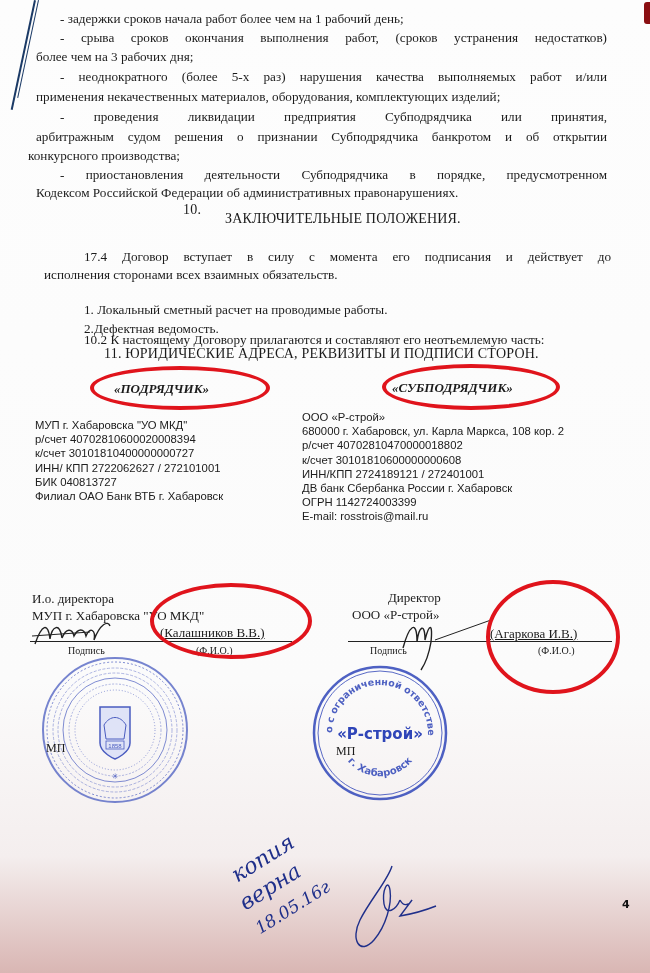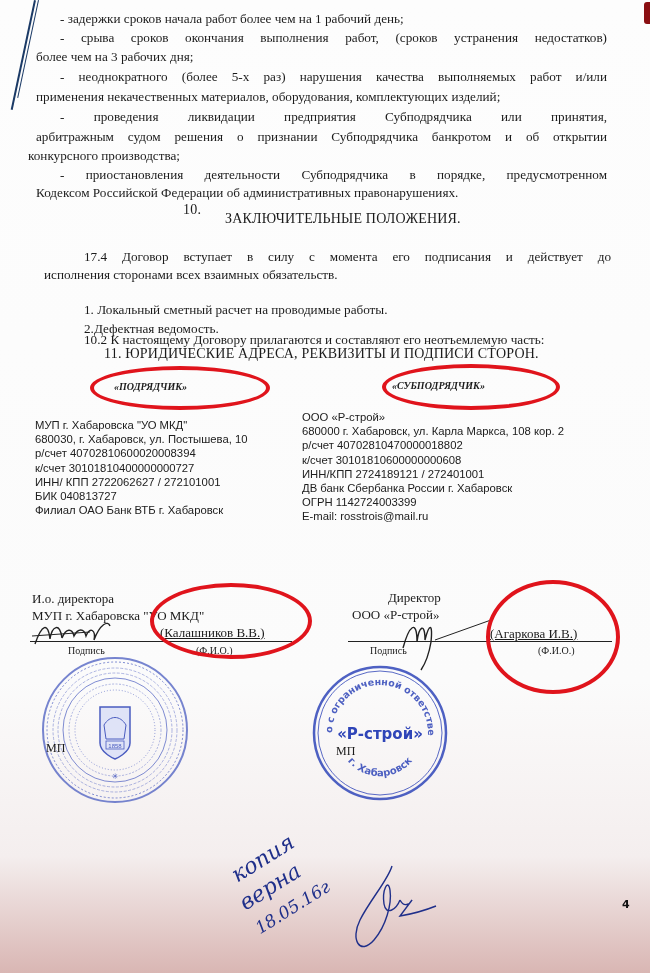--- a/index.html
+++ b/index.html
@@ -8,21 +8,21 @@
     background: linear-gradient(180deg, #fdfdfd 0%, #fbfbfb 70%, #f4eeee 88%, #d9b6b3 100%);
     font-family: "Liberation Serif", serif; color:#1b1b1b;
   }
   .page { position:absolute; inset:0; }
   .abs { position:absolute; white-space:nowrap; }
   .p { font-size:13.2px; line-height:17px; }
   .just { text-align:justify; text-align-last:justify; white-space:normal; }
   .heading { font-size:14px; letter-spacing:0.2px; }
   .req { font-size:11.3px; line-height:14.2px; font-family:"Liberation Sans", sans-serif; color:#202020; }
   .req div { white-space:nowrap; }
-  .party { font-style:italic; font-weight:bold; font-size:10px; }
+  .party { font-style:italic; font-weight:bold; font-size:13px; }
   .sig-title { font-size:13px; line-height:16px; }
   .small { font-size:10px; }
   .line { position:absolute; height:1px; background:#222; }
   .ellipse { position:absolute; border:4px solid #e0141c; border-radius:50%; box-sizing:border-box; }
   .pagenum { font-family:"DejaVu Sans", sans-serif; font-weight:bold; font-size:11px; color:#111; }
   .edge-line { position:absolute; width:2px; background:#1b3a66; transform-origin:top left; }
 </style>
 </head>
 <body>
 
@@ -56,21 +56,20 @@
   <div class="abs heading" style="left:104px;top:346px;">11. ЮРИДИЧЕСКИЕ АДРЕСА, РЕКВИЗИТЫ И ПОДПИСИ СТОРОН.</div>
 
   <div class="ellipse" style="left:90px;top:366px;width:180px;height:44px;"></div>
   <div class="abs party" style="left:114px;top:381px;">«ПОДРЯДЧИК»</div>
 
   <div class="ellipse" style="left:382px;top:364px;width:178px;height:46px;"></div>
   <div class="abs party" style="left:392px;top:380px;">«СУБПОДРЯДЧИК»</div>
 
   <div class="abs req" style="left:35px;top:418px;">
     <div>МУП г. Хабаровска "УО МКД"</div>
-    <div>680030, г. Хабаровск,  ул. Постышева, 10</div>
     <div>р/счет 40702810600020008394</div>
     <div>к/счет 30101810400000000727</div>
     <div>ИНН/ КПП 2722062627 / 272101001</div>
     <div>БИК 040813727</div>
     <div>Филиал ОАО Банк ВТБ г. Хабаровск</div>
   </div>
 
   <div class="abs req" style="left:302px;top:410px;">
     <div>ООО «Р-строй»</div>
     <div>680000 г. Хабаровск, ул. Карла Маркса, 108 кор. 2</div>

